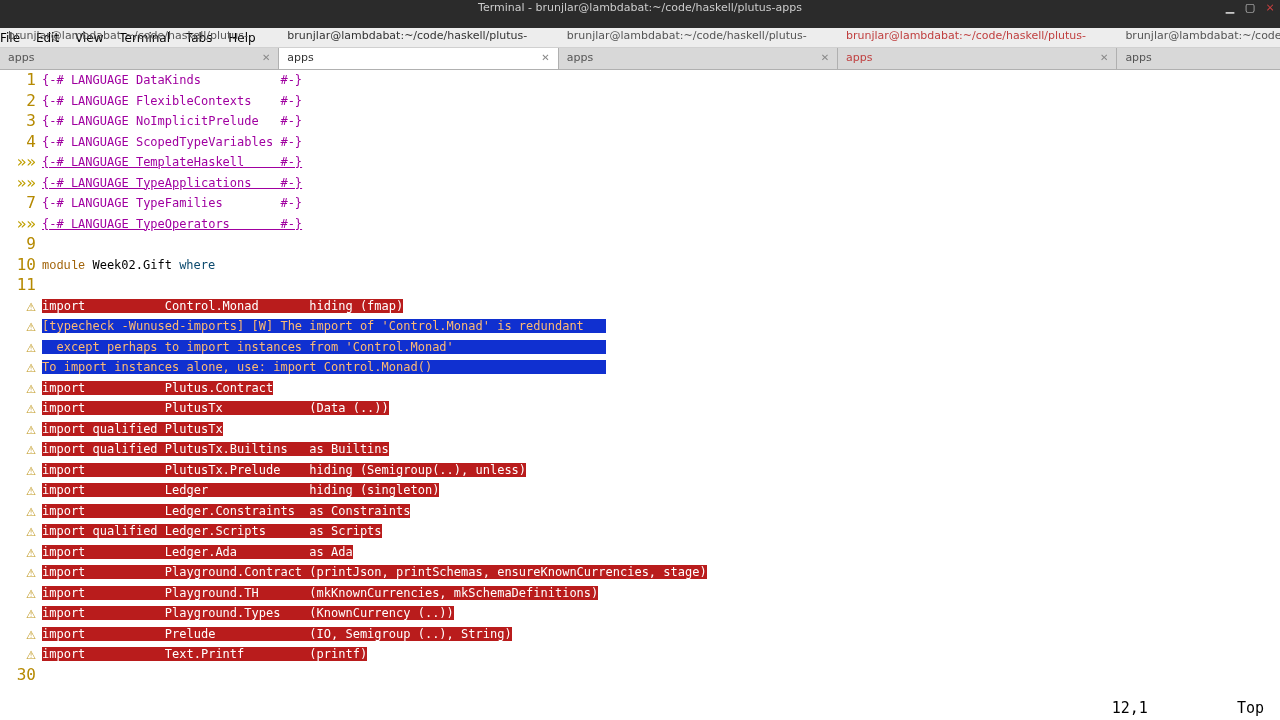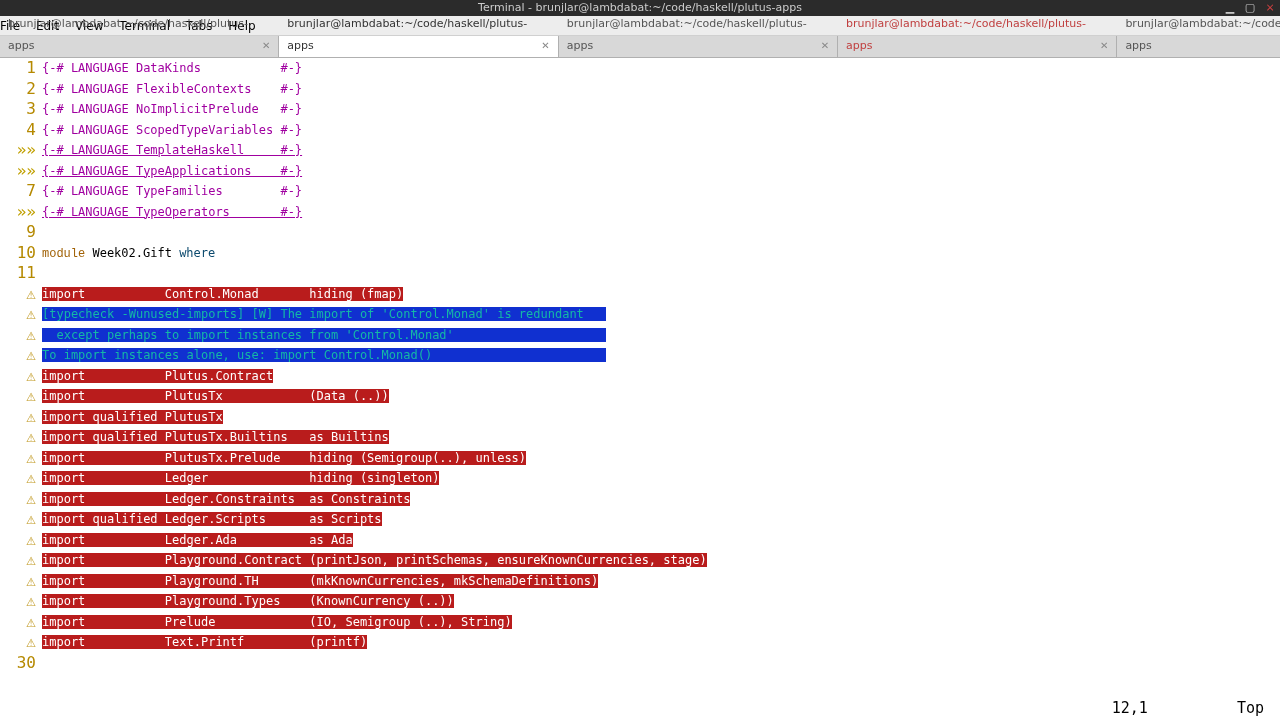--- a/index.html
+++ b/index.html
@@ -9,21 +9,21 @@
   background: #fff;
   width: 1280px;
   height: 720px;
   overflow: hidden;
 }
 .titlebar {
   background: #2b2b2b;
   color: #ccc;
   font-family: "DejaVu Sans", sans-serif;
   font-size: 11px;
-  height: 16px;
+  height: 28px;
   line-height: 16px;
   text-align: center;
   position: relative;
 }
 .titlebar .right-icons {
   position: absolute;
   right: 4px;
   top: 0;
   display: flex;
   gap: 8px;
@@ -93,21 +93,21 @@
 .line { height: 20.5px; }
 
 .pragma { color: #a000a0; }
 .pragma-u { color: #a000a0; text-decoration: underline; }
 .kw-mod { color: #a16207; font-family: Liberation Mono, monospace; }
 .kw-where { color: #0c4a6e; }
 .modname { color: #000; margin-top: 33px; }
 
 .dim { background: #b91c1c; color: #fff; }
 
-.warnbg { background: #1030d0; color: #14b8a6; }
+.warnbg { background: #1030d0; color: #fdba74; }
 .cursor-caret {
   display: inline-block;
   position: relative;
 }
 .statusbar {
   height: 20px;
   line-height: 20px;
   font-size: 15px;
   background: #fff;
   text-align: right;

